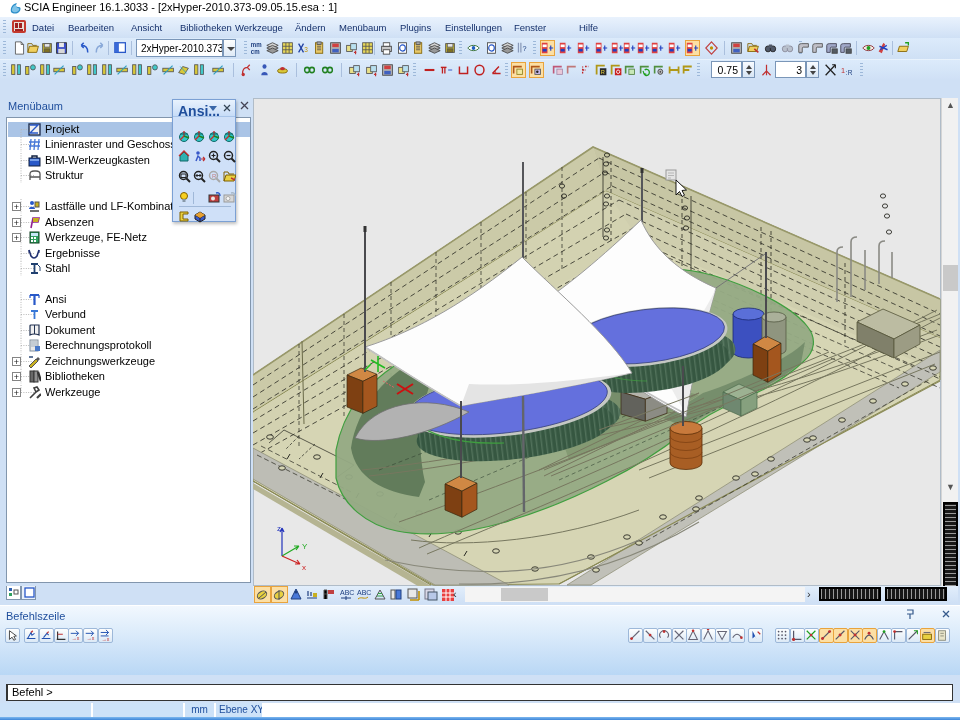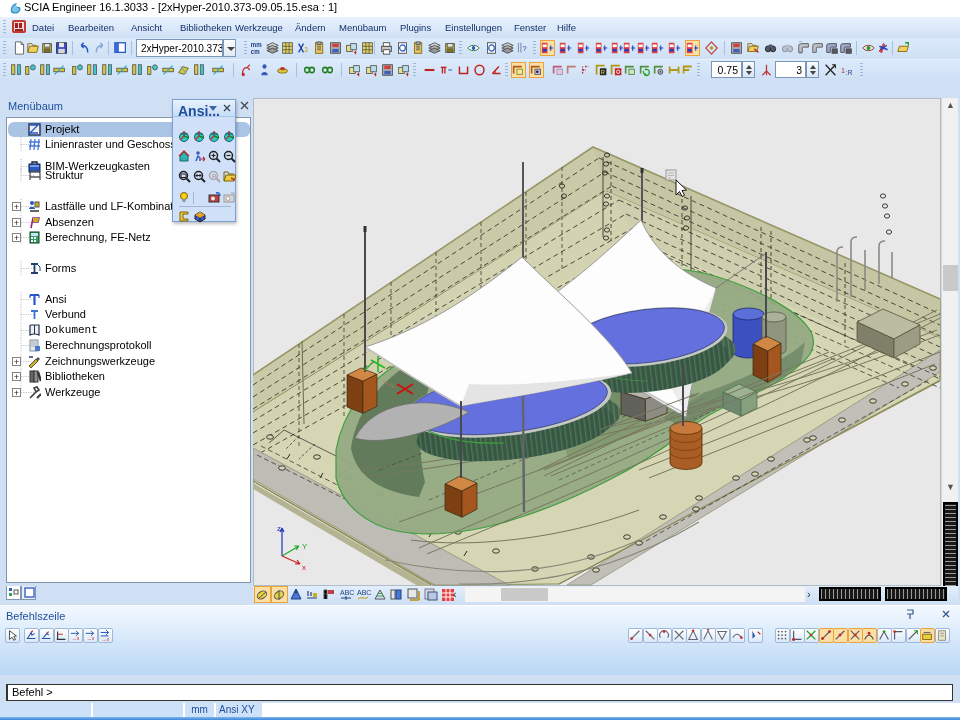--- a/index.html
+++ b/index.html
@@ -5,21 +5,21 @@
 .abs{position:absolute;}
 #page{position:relative;width:960px;height:720px;}
 #title{left:0;top:0;width:960px;height:34px;background:#fff;font-size:11px;color:#000;}
 #menubar{left:0;top:17px;width:960px;height:21px;background:linear-gradient(#e9f2fd,#cfe0f5);font-size:9.5px;color:#15306b;}
 #menubar span.m{position:absolute;top:5px;}
 .grip{position:absolute;width:3px;background:repeating-linear-gradient(#9db8d9 0 1px,transparent 1px 3px);}
 .tbrow{left:0;width:960px;height:21px;background:linear-gradient(#dcebfb,#cfe0f5);padding-left:9px;}
 .sep{position:absolute;top:3px;width:1px;height:14px;background:#aabfdd;}
 #lpanel{left:4px;top:97px;width:247px;height:489px;}
 #tree{position:absolute;left:2px;top:20px;width:245px;height:466px;background:#fff;border:1px solid #8296ad;font-size:11px;color:#000;}
-.trow{position:absolute;left:1px;height:15px;width:242px;white-space:nowrap;overflow:hidden;border-radius:6px;}
+.trow{position:absolute;left:1px;height:15px;width:242px;white-space:nowrap;overflow:hidden;}
 .trow .lbl{position:absolute;left:37px;top:1px;}
 .texp{position:absolute;left:4px;top:3px;width:9px;height:9px;border:1px solid #848484;background:#fff;font-size:9px;line-height:8px;text-align:center;color:#222;}
 #palette{left:172px;top:99px;width:64px;height:123px;background:#cfe0f8;border:1px solid #7ba0d4;box-shadow:1px 2px 3px rgba(0,0,0,.25);}
 #palhead{position:absolute;left:0;top:0;width:62px;height:17px;background:linear-gradient(#e8f2fd,#c7dcf7);font-size:14px;font-weight:bold;color:#1f4e9c;border-bottom:1px solid #a8c4e8;}
 #vpwrap{left:252px;top:97px;width:708px;height:507px;background:#cfe0f5;}
 #vsb{position:absolute;left:689px;top:1px;width:17px;height:488px;background:#f1f1f1;border-left:1px solid #d5d5d5;}
 #vbottom{position:absolute;left:1px;top:489px;width:705px;height:17px;background:linear-gradient(#e2eefb,#cfe0f5);}
 .stripebox{border:2px solid #000;}
 #cmdpanel{left:0;top:605px;width:960px;height:70px;background:linear-gradient(#f2f8fe,#b9d7f5);border-top:1px solid #fff;font-size:11px;color:#1f4e9c;}
 #cmdinput{left:6px;top:684px;width:947px;height:17px;background:#fff;border:1px solid #333;border-left:2px solid #333;font-size:11px;color:#000;padding:1px 13px 0 4px;}
@@ -48,21 +48,21 @@
       <span class="m" style="left:32px">Datei</span>
       <span class="m" style="left:68px">Bearbeiten</span>
       <span class="m" style="left:131px">Ansicht</span>
       <span class="m" style="left:180px">Bibliotheken</span>
       <span class="m" style="left:235px">Werkzeuge</span>
       <span class="m" style="left:295px">Ändern</span>
       <span class="m" style="left:339px">Menübaum</span>
       <span class="m" style="left:400px">Plugins</span>
       <span class="m" style="left:445px">Einstellungen</span>
       <span class="m" style="left:514px">Fenster</span>
-      <span class="m" style="left:557px">Hilfe</span>
+      <span class="m" style="left:579px">Hilfe</span>
     </div>
 <div id="tb1" class="abs tbrow" style="top:38px">
       <div class="grip" style="left:3px;top:3px;height:15px"></div>
       <svg style="position:absolute;left:13px;top:3px;width:13px;height:14px;" width="13" height="14" viewBox="0 0 16 16" preserveAspectRatio="none">
         <path d="M3 1 L10 1 L13 4 L13 15 L3 15 Z" fill="#fff" stroke="#555" stroke-width="1"></path>
         <path d="M10 1 L10 4 L13 4" fill="none" stroke="#555"></path>
       </svg>
       <svg style="position:absolute;left:27px;top:3px;width:13px;height:14px;" width="13" height="14" viewBox="0 0 16 16" preserveAspectRatio="none">
         <path d="M1 13 L3 6 L14 6 L12 13 Z" fill="#f0d060" stroke="#806000"></path>
         <path d="M1 13 L1 3 L6 3 L7 5 L12 5" fill="none" stroke="#806000"></path>
@@ -505,21 +505,21 @@
           <svg style="position:absolute;left:8px;top:0" width="26" height="15">
             <path d="M5 7.5 L18 7.5" stroke="#b8b8b8" stroke-dasharray="1 1.4" fill="none"></path>
             <path d="M5 7.5 L5 15" stroke="#b8b8b8" stroke-dasharray="1 1.4"></path>
             <path d="M5 0 L5 7.5" stroke="#b8b8b8" stroke-dasharray="1 1.4"></path>
           </svg>
           <svg class="abs" style="left:20px;top:1px" width="13" height="13" viewBox="0 0 13 13">
             <path d="M3 1 L2 12 M7 1 L6 12 M11 1 L10 12 M1 4 L12 4 M1 8 L12 8" stroke="#4878d8" stroke-width="1.3"></path>
           </svg>
           <span class="lbl">Linienraster und Geschosse</span>
         </div>
-        <div class="trow" style="top:35px;margin-top:6px;">
+        <div class="trow" style="top:35px;">
           <svg style="position:absolute;left:8px;top:0" width="26" height="15">
             <path d="M5 7.5 L18 7.5" stroke="#b8b8b8" stroke-dasharray="1 1.4" fill="none"></path>
             <path d="M5 7.5 L5 15" stroke="#b8b8b8" stroke-dasharray="1 1.4"></path>
             <path d="M5 0 L5 7.5" stroke="#b8b8b8" stroke-dasharray="1 1.4"></path>
           </svg>
           <svg class="abs" style="left:20px;top:1px" width="13" height="13" viewBox="0 0 13 13">
             <rect x="1" y="4" width="11" height="8" fill="#2858c8" stroke="#102040"></rect>
             <path d="M4 4 L4 2 L9 2 L9 4" stroke="#102040" fill="none" stroke-width="1.4"></path>
             <rect x="2" y="5" width="9" height="2" fill="#78a0e8"></rect>
           </svg>
@@ -572,33 +572,45 @@
           </svg>
           <div class="texp">+</div>
           <svg class="abs" style="left:20px;top:1px" width="13" height="13" viewBox="0 0 13 13">
             <rect x="2" y="1" width="9" height="11" fill="#30a060" stroke="#104020"></rect>
             <rect x="3" y="2" width="7" height="3" fill="#c8e8f8"></rect>
             <rect x="3" y="6" width="2" height="2" fill="#fff"></rect>
             <rect x="6" y="6" width="2" height="2" fill="#fff"></rect>
             <rect x="3" y="9" width="2" height="2" fill="#fff"></rect>
             <rect x="6" y="9" width="2" height="2" fill="#fff"></rect>
           </svg>
-          <span class="lbl">Berechnung, FE-Netz</span>
+          <span class="lbl">Werkzeuge, FE-Netz</span>
+        </div>
+        <div class="trow" style="top:128px;">
+          <svg style="position:absolute;left:8px;top:0" width="26" height="15">
+            <path d="M5 7.5 L18 7.5" stroke="#b8b8b8" stroke-dasharray="1 1.4" fill="none"></path>
+            <path d="M5 7.5 L5 15" stroke="#b8b8b8" stroke-dasharray="1 1.4"></path>
+            <path d="M5 0 L5 7.5" stroke="#b8b8b8" stroke-dasharray="1 1.4"></path>
+          </svg>
+          <svg class="abs" style="left:20px;top:1px" width="13" height="13" viewBox="0 0 13 13">
+            <path d="M1 3 L3 9 Q6 13 9 9 L11 3" stroke="#203070" fill="none" stroke-width="1.6"></path>
+            <path d="M1 3 L1 6 M11 3 L11 6" stroke="#203070"></path>
+          </svg>
+          <span class="lbl">Ergebnisse</span>
         </div>
         <div class="trow" style="top:143px;">
           <svg style="position:absolute;left:8px;top:0" width="26" height="15">
             <path d="M5 7.5 L18 7.5" stroke="#b8b8b8" stroke-dasharray="1 1.4" fill="none"></path>
             <path d="M5 7.5 L5 15" stroke="#b8b8b8" stroke-dasharray="1 1.4"></path>
             <path d="M5 0 L5 7.5" stroke="#b8b8b8" stroke-dasharray="1 1.4"></path>
           </svg>
           <svg class="abs" style="left:20px;top:1px" width="13" height="13" viewBox="0 0 13 13">
             <path d="M3 2 L10 2 M6.5 2 L6.5 11 M3 11 L10 11" stroke="#204070" stroke-width="1.8"></path>
             <path d="M10 3 L12 5 L12 9" stroke="#204070" fill="none"></path>
           </svg>
-          <span class="lbl">Forms</span>
+          <span class="lbl">Stahl</span>
         </div>
         <div class="trow" style="top:174px;">
           <svg style="position:absolute;left:8px;top:0" width="26" height="15">
             <path d="M5 7.5 L18 7.5" stroke="#b8b8b8" stroke-dasharray="1 1.4" fill="none"></path>
             <path d="M5 7.5 L5 15" stroke="#b8b8b8" stroke-dasharray="1 1.4"></path>
             <path d="M5 0 L5 7.5" stroke="#b8b8b8" stroke-dasharray="1 1.4"></path>
           </svg>
           <svg class="abs" style="left:20px;top:1px" width="13" height="13" viewBox="0 0 13 13">
             <path d="M2 2 L11 2 M6.5 2 L6.5 12" stroke="#2858c8" stroke-width="2.2"></path>
             <path d="M2 2 L2 5 M11 2 L11 5" stroke="#2858c8" stroke-width="1.2"></path>
@@ -609,21 +621,21 @@
           <svg style="position:absolute;left:8px;top:0" width="26" height="15">
             <path d="M5 7.5 L18 7.5" stroke="#b8b8b8" stroke-dasharray="1 1.4" fill="none"></path>
             <path d="M5 7.5 L5 15" stroke="#b8b8b8" stroke-dasharray="1 1.4"></path>
             <path d="M5 0 L5 7.5" stroke="#b8b8b8" stroke-dasharray="1 1.4"></path>
           </svg>
           <svg class="abs" style="left:20px;top:1px" width="13" height="13" viewBox="0 0 13 13">
             <path d="M3 3 L10 3 M6.5 3 L6.5 11" stroke="#3878d8" stroke-width="1.8"></path>
           </svg>
           <span class="lbl">Verbund</span>
         </div>
-        <div class="trow" style="top:205px;font-family:Liberation Mono, monospace;">
+        <div class="trow" style="top:205px;">
           <svg style="position:absolute;left:8px;top:0" width="26" height="15">
             <path d="M5 7.5 L18 7.5" stroke="#b8b8b8" stroke-dasharray="1 1.4" fill="none"></path>
             <path d="M5 7.5 L5 15" stroke="#b8b8b8" stroke-dasharray="1 1.4"></path>
             <path d="M5 0 L5 7.5" stroke="#b8b8b8" stroke-dasharray="1 1.4"></path>
           </svg>
           <svg class="abs" style="left:20px;top:1px" width="13" height="13" viewBox="0 0 13 13">
             <path d="M2 2 Q2 1 3 1 L11 1 L11 11 Q6 9 2 11 Z" fill="#f0f0f0" stroke="#203050" stroke-width="1.2"></path>
             <path d="M6.5 1 L6.5 10" stroke="#203050"></path>
           </svg>
           <span class="lbl">Dokument</span>
@@ -1216,15 +1228,15 @@
       <svg style="position:absolute;left:934.5px;top:22px;width:15px;height:15px;background:linear-gradient(#fdfefe,#dce9f6);border:1px solid #9db8d9;border-radius:2px" width="15" height="15" viewBox="0 0 15 15">
         <rect x="3" y="2" width="8" height="11" fill="#e8e4c8" stroke="#887"></rect>
         <path d="M5 5 L9 5 M5 8 L9 8" stroke="#887"></path>
       </svg>
     </div>
 <div id="cmdinput" class="abs">Befehl &gt;</div>
 <div id="statusbar" class="abs">
 <div class="scell" style="left:0;width:91px"></div>
 <div class="scell" style="left:93px;width:90px"></div>
 <div class="scell" style="left:185px;width:29px;text-align:center">mm</div>
-<div class="scell" style="left:216px;width:46px;padding-left:3px">Ansi XY</div>
+<div class="scell" style="left:216px;width:46px;padding-left:3px">Ebene XY</div>
 </div>
 <div id="bstrip" class="abs"></div>
 </div>
 </body></html>

